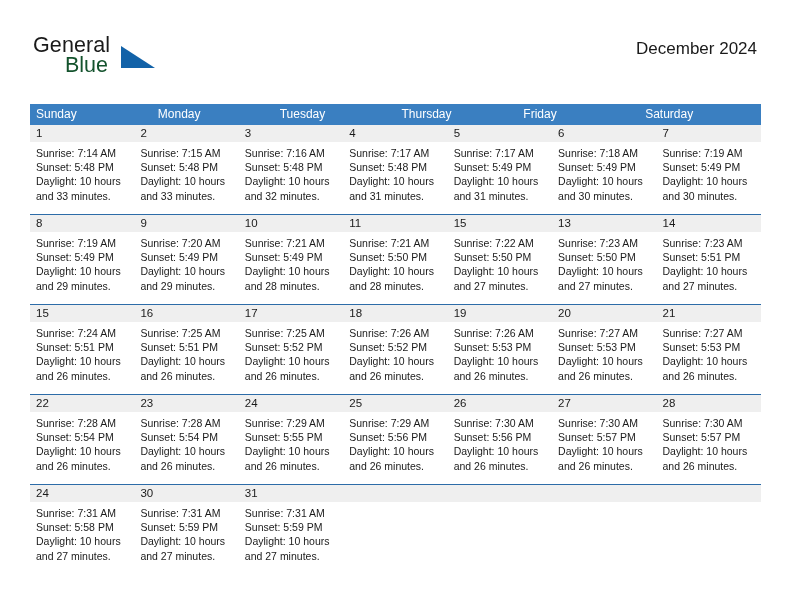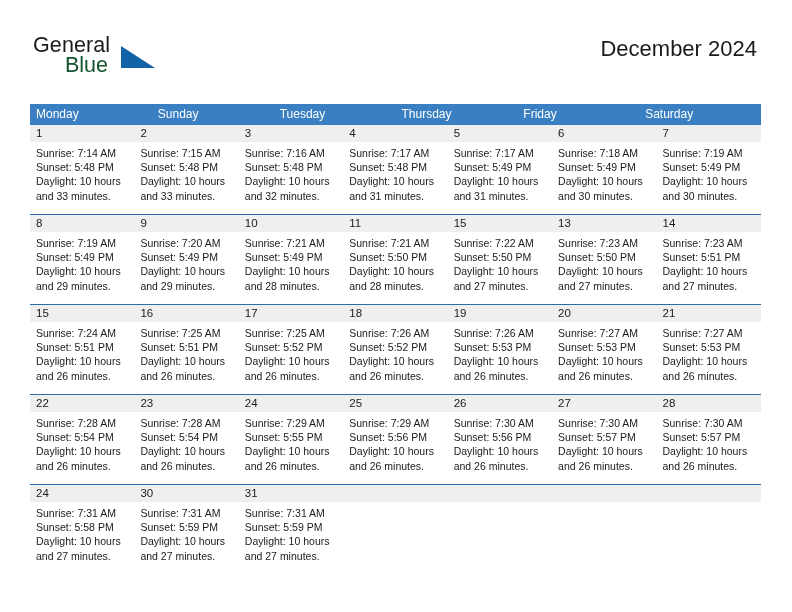--- a/index.html
+++ b/index.html
@@ -63,21 +63,21 @@
     border-top: 22px solid transparent;
   }
 
   .title-block {
     position: absolute;
     right: 35px;
     top: 32px;
     text-align: right;
   }
   .cal-title {
-    font-size: 22px;
+    font-size: 17px;
     color: #1a1a1a;
     line-height: 33px;
     white-space: nowrap;
     text-align: right;
   }
   .cal-subtitle {
     font-size: 14.5px;
     color: #1a1a1a;
     line-height: 20px;
     margin-top: 6px;
@@ -160,22 +160,22 @@
     </div>
 
     <div class="title-block">
       <div class="cal-title">December 2024</div>
     </div>
 
   </div>
 
   <div class="calendar">
     <div class="weekday-row" id="weekday-row">
+        <div class="weekday-cell">Sunday</div>
         <div class="weekday-cell">Monday</div>
-        <div class="weekday-cell">Sunday</div>
         <div class="weekday-cell">Tuesday</div>
         <div class="weekday-cell">Thursday</div>
         <div class="weekday-cell">Friday</div>
         <div class="weekday-cell">Saturday</div>
       </div>
     <div id="weeks-container">
         <div class="week">
           <div class="week-inner">
             <div class="day-cell">
               <div class="day-num-band">

